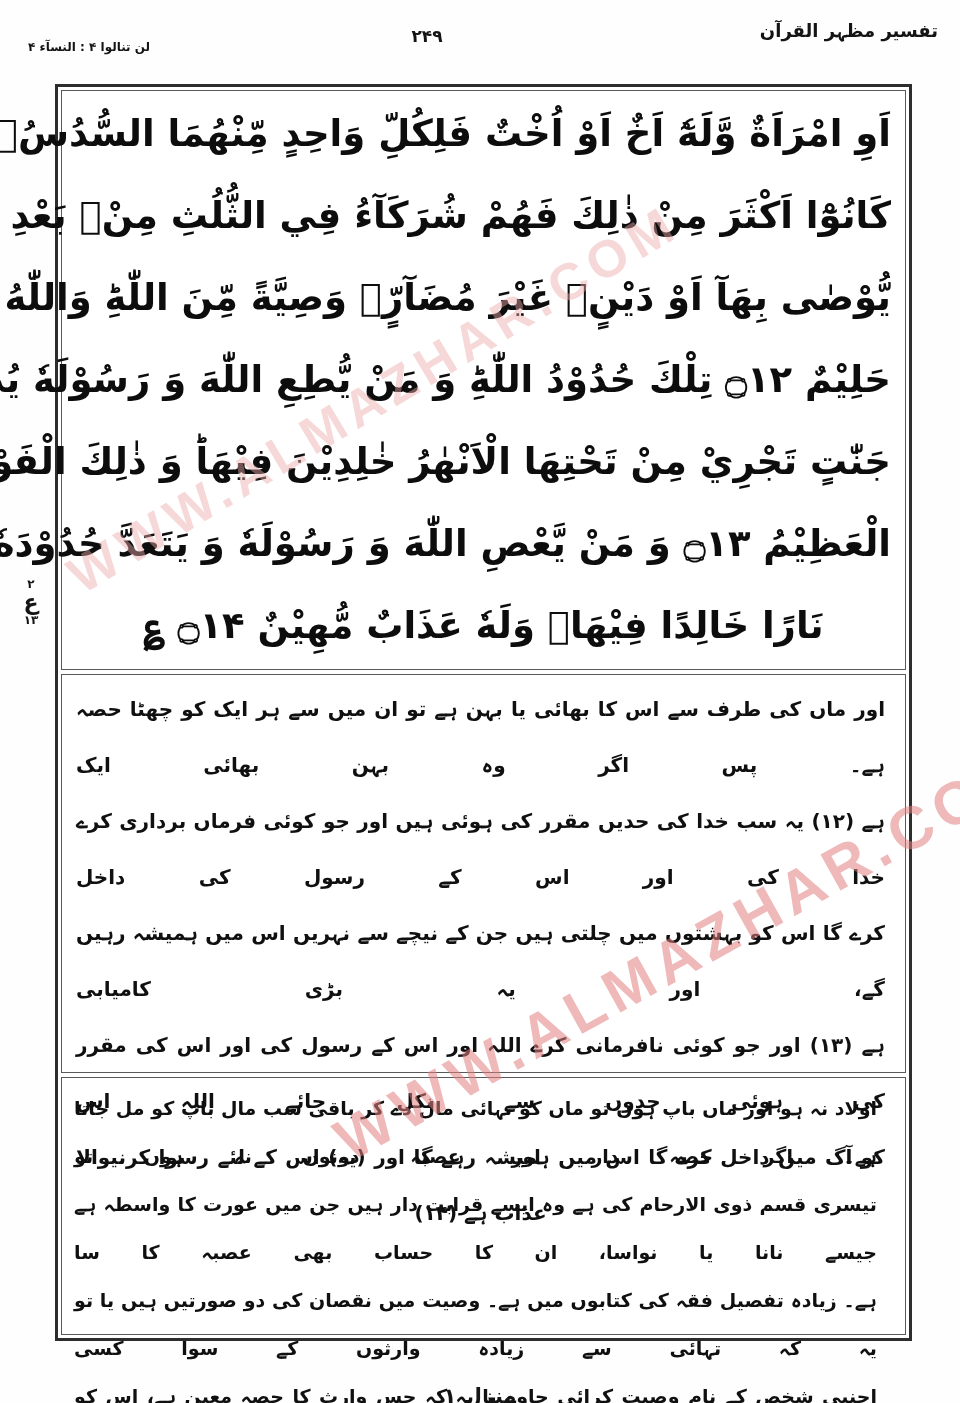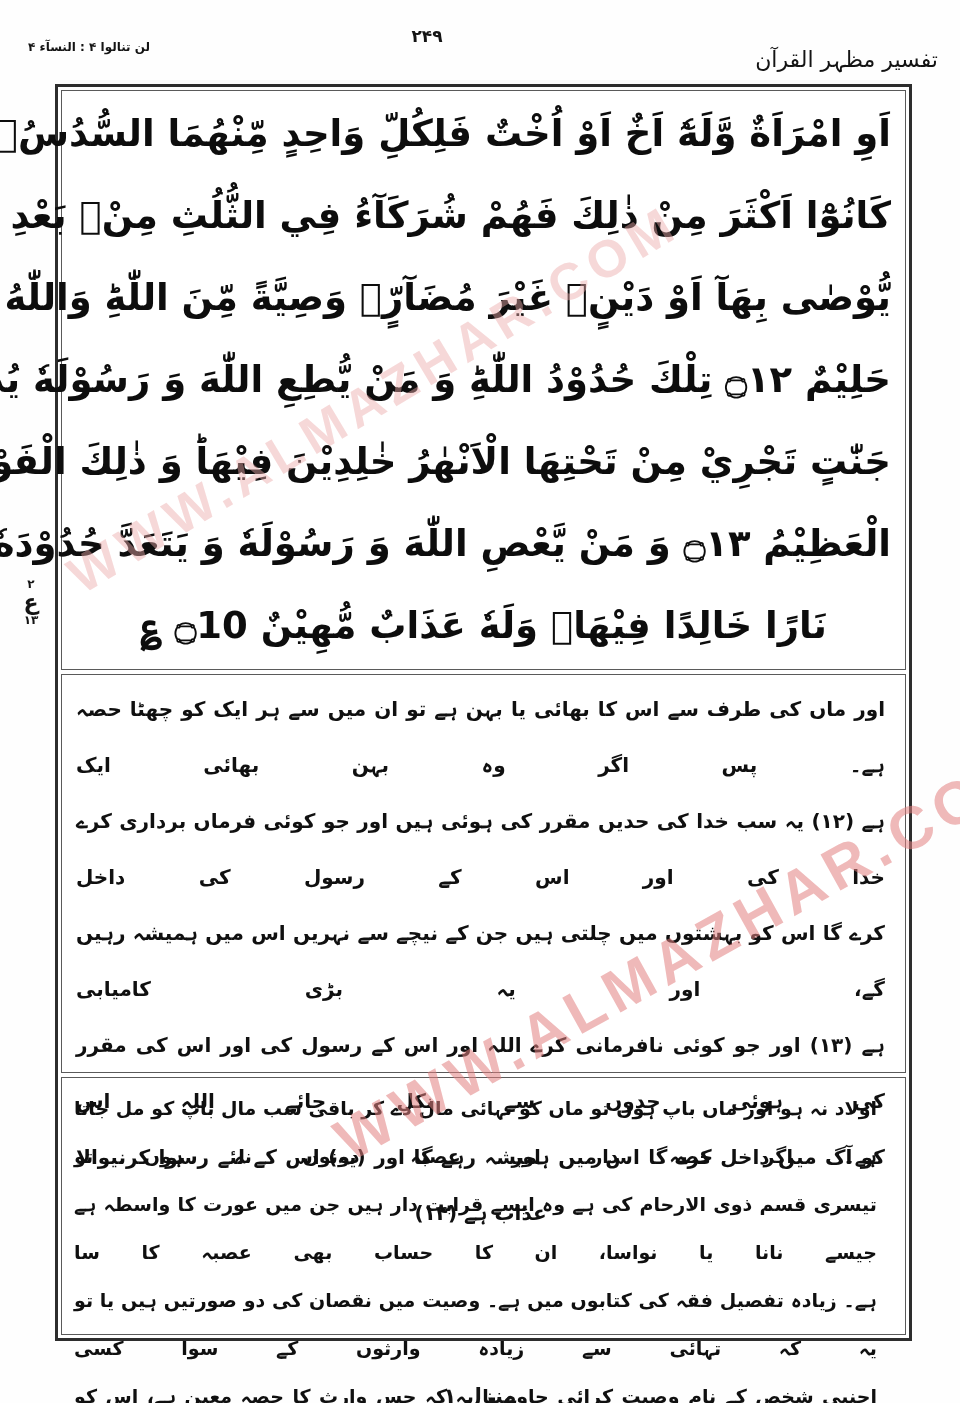--- a/index.html
+++ b/index.html
@@ -1,21 +1,21 @@
 <!DOCTYPE html>
 <html lang="ur" dir="rtl"><head>
 <meta charset="utf-8">
 <style>
   html,body{margin:0;padding:0;}
   body{
     width:960px;height:1403px;position:relative;background:#fefefe;
     font-family:"DejaVu Sans",sans-serif;color:#141414;overflow:hidden;
   }
   
-  .hdr-title-right{position:absolute;top:20px;right:22px;font-size:22px;font-weight:normal;direction:rtl;margin-top:27px;}
+  .hdr-title-right{position:absolute;top:20px;right:22px;font-size:18px;font-weight:bold;direction:rtl;}
   .hdr-page-num{position:absolute;top:26px;left:0;width:854px;text-align:center;font-size:17px;font-weight:bold;letter-spacing:4px;}
   .hdr-juz{position:absolute;top:40px;left:28px;font-size:12px;font-weight:bold;direction:rtl;}
   
   .main-box{
     position:absolute;left:55px;top:84px;width:857px;box-sizing:border-box;
     border:3px solid #2d2d2d;padding:3px;background:#fff;
   }
   .section{border:1px solid #5a5a5a;box-sizing:border-box;direction:rtl;background:#fff;}
   .sec-quran{height:580px;padding:2px 14px;margin-bottom:4px;}
   .sec-trans{height:399px;padding:6px 20px 0 14px;margin-bottom:4px;}
@@ -73,21 +73,21 @@
 
 <div class="main-box">
 
   <div class="section sec-quran">
     <span class="qline">اَوِ امْرَاَةٌ وَّلَهٗٓ اَخٌ اَوْ اُخْتٌ فَلِكُلِّ وَاحِدٍ مِّنْهُمَا السُّدُسُۚ فَاِنْ</span>
     <span class="qline">كَانُوْٓا اَكْثَرَ مِنْ ذٰلِكَ فَهُمْ شُرَكَآءُ فِي الثُّلُثِ مِنْۢ بَعْدِ وَصِيَّةٍ</span>
     <span class="qline">يُّوْصٰى بِهَآ اَوْ دَيْنٍۙ غَيْرَ مُضَآرٍّۚ وَصِيَّةً مِّنَ اللّٰهِؕ وَاللّٰهُ عَلِيْمٌ</span>
     <span class="qline">حَلِيْمٌ ۝۱۲ تِلْكَ حُدُوْدُ اللّٰهِؕ وَ مَنْ يُّطِعِ اللّٰهَ وَ رَسُوْلَهٗ يُدْخِلْهُ</span>
     <span class="qline">جَنّٰتٍ تَجْرِيْ مِنْ تَحْتِهَا الْاَنْهٰرُ خٰلِدِيْنَ فِيْهَاؕ وَ ذٰلِكَ الْفَوْزُ</span>
     <span class="qline">الْعَظِيْمُ ۝۱۳ وَ مَنْ يَّعْصِ اللّٰهَ وَ رَسُوْلَهٗ وَ يَتَعَدَّ حُدُوْدَهٗ يُدْخِلْهُ</span>
-    <span class="qline last">نَارًا خَالِدًا فِيْهَاؗ وَلَهٗ عَذَابٌ مُّهِيْنٌ ۝10 ؏</span>
+    <span class="qline last">نَارًا خَالِدًا فِيْهَاؗ وَلَهٗ عَذَابٌ مُّهِيْنٌ ۝۱۴ ؏</span>
   </div>
 
   <div class="section sec-trans">
     <span class="tline">اور ماں کی طرف سے اس کا بھائی یا بہن ہے تو ان میں سے ہر ایک کو چھٹا حصہ ہے۔ پس اگر وہ بہن بھائی ایک</span>
     <span class="tline">ہے (۱۲) یہ سب خدا کی حدیں مقرر کی ہوئی ہیں اور جو کوئی فرماں برداری کرے خدا کی اور اس کے رسول کی داخل</span>
     <span class="tline">کرے گا اس کو بہشتوں میں چلتی ہیں جن کے نیچے سے نہریں اس میں ہمیشہ رہیں گے، اور یہ بڑی کامیابی</span>
     <span class="tline">ہے (۱۳) اور جو کوئی نافرمانی کرے اللہ اور اس کے رسول کی اور اس کی مقرر کی ہوئی حدوں سے نکل جائے اللہ اس</span>
     <span class="tline last">کو آگ میں داخل کرے گا اس میں ہمیشہ رہے گا اور (یہ) اس کے لئے رسوا کرنیوالا عذاب ہے (۱۴)</span>
   </div>
 

